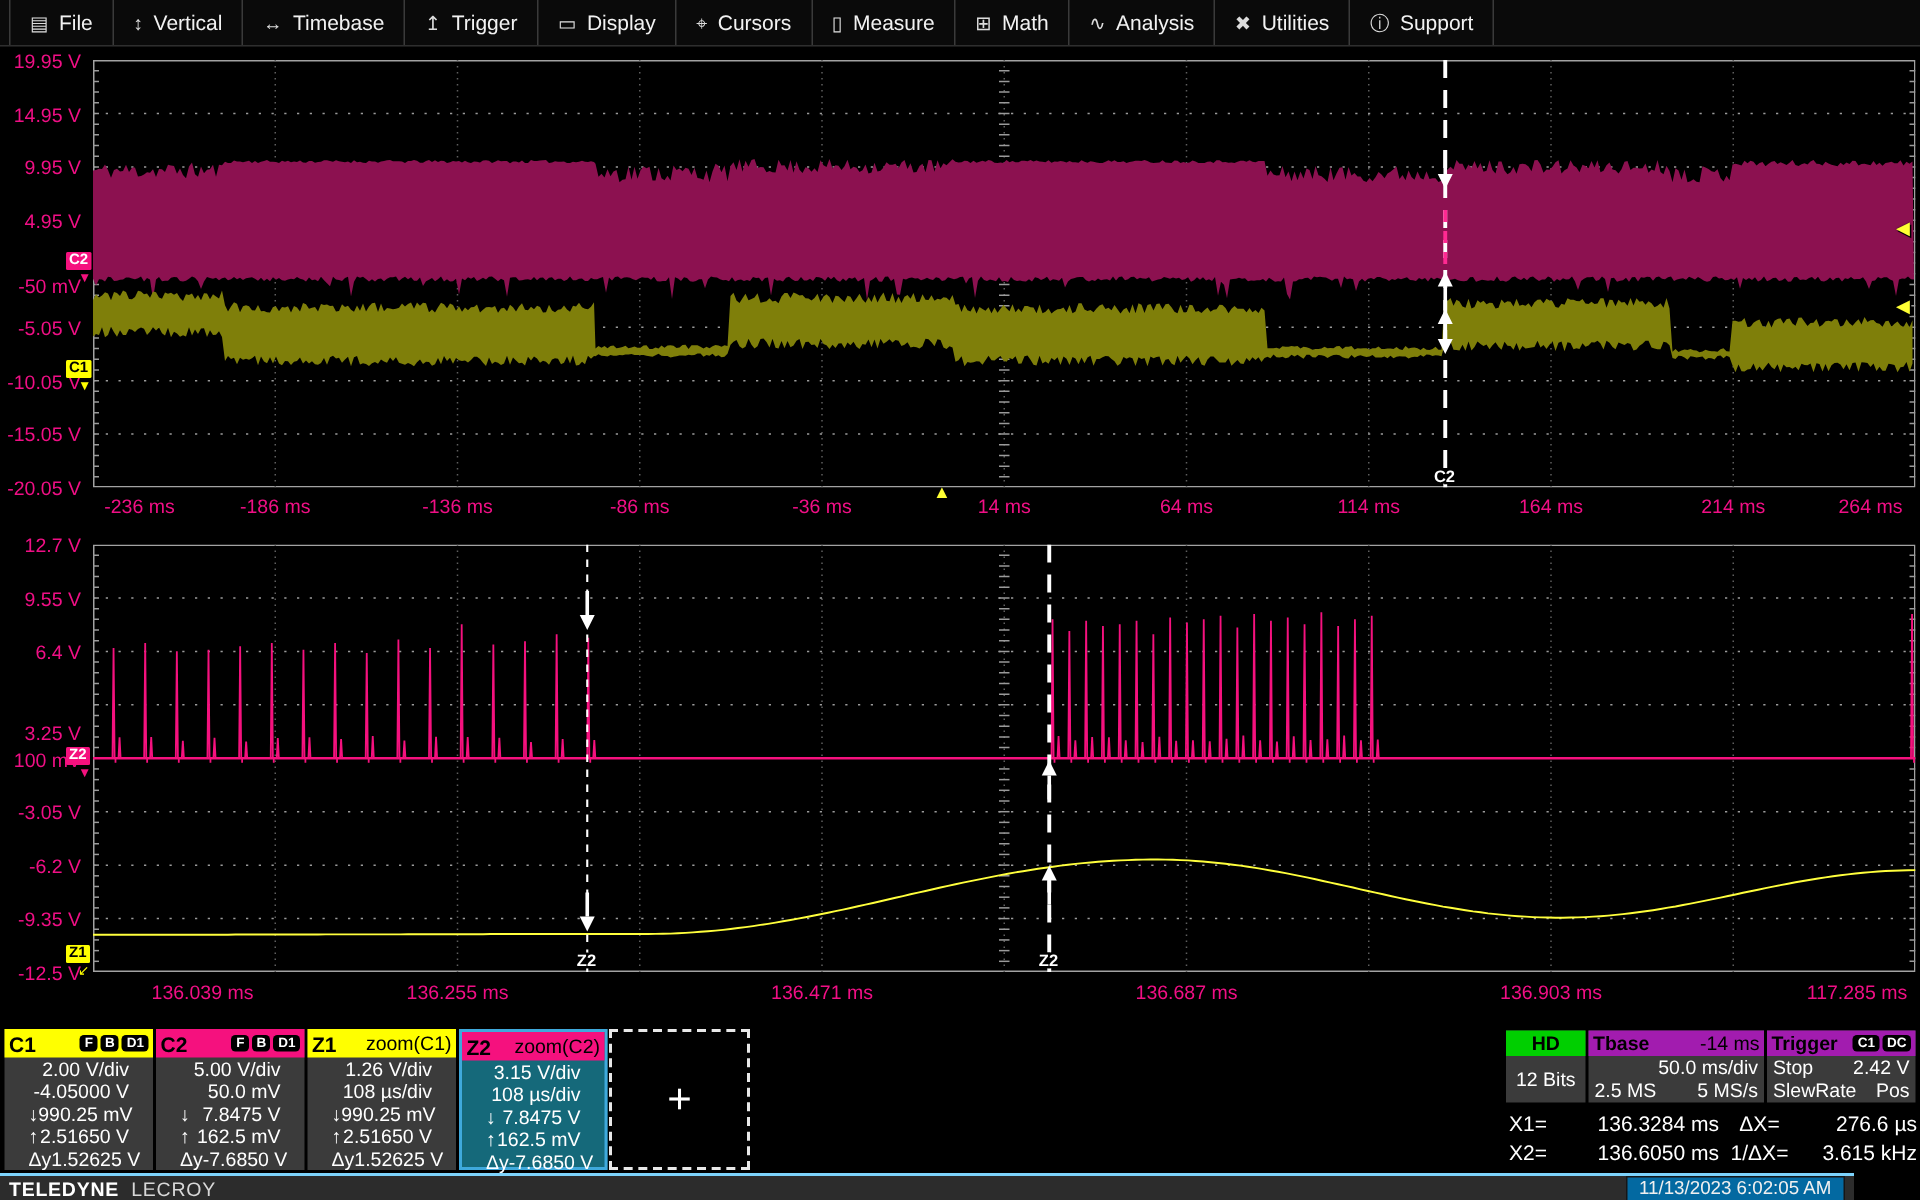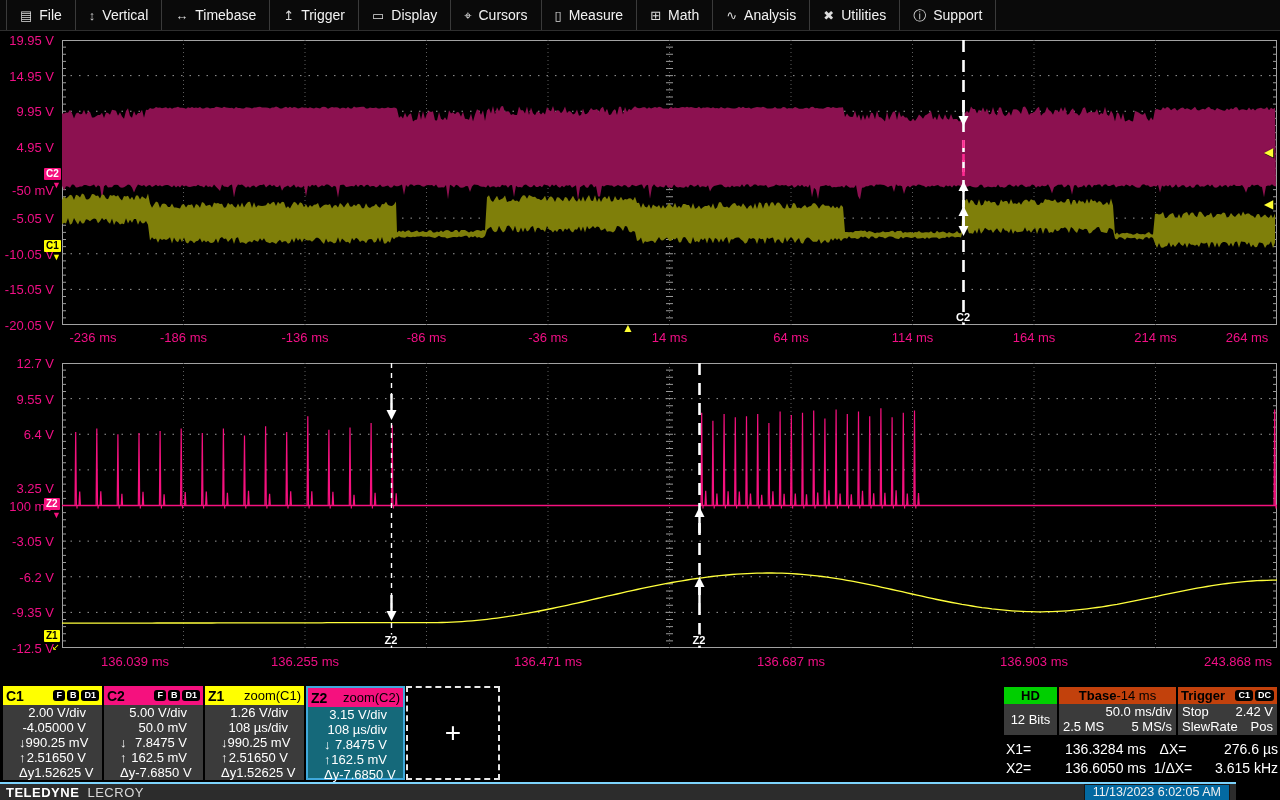--- a/index.html
+++ b/index.html
@@ -32,22 +32,22 @@
   .badges{flex:1;display:flex;justify-content:flex-end;gap:2px;}
   .pill{background:#000;color:#fff;font-size:9px;font-weight:bold;line-height:11px;padding:0 3px;border-radius:3px;}
   .desc-row{display:flex;padding:0 16px;line-height:15px;font-size:13px;color:#fff;}
   .desc-ic{width:22px;text-align:left;}
   .desc-val{flex:1;text-align:right;white-space:nowrap;}
   .addbox{position:absolute;left:406px;top:686px;width:94px;height:94px;border:2px dashed #e8e8e8;
           box-sizing:border-box;display:flex;align-items:center;justify-content:center;}
   .plus{color:#fff;font-size:28px;font-weight:300;line-height:1;}
   
   .infobox{position:absolute;top:687px;background:#3b3b3b;box-sizing:border-box;color:#fff;font-size:13px;}
-  .ib-head{height:17px;display:flex;align-items:center;justify-content:center;
-           background:#c2410c;color:#000;padding:0 3px;font-size:13px;}
+  .ib-head{height:17px;display:flex;align-items:center;justify-content:space-between;
+           background:#a21caf;color:#000;padding:0 3px;font-size:13px;}
   .ib-head .bold{font-weight:bold;}
   .ib-line{line-height:15px;padding:0 4px;display:flex;justify-content:space-between;white-space:nowrap;}
   .ib-line.right{justify-content:flex-end;}
   #hdBox{left:1004px;width:53px;height:48px;}
   #hdBox .hd-head{background:#00cf00;justify-content:center;font-weight:bold;}
   #hdBox .hd-body{height:31px;display:flex;align-items:center;justify-content:center;}
   #tbaseBox{left:1059px;width:117px;height:48px;}
   #trigBox{left:1178px;width:99px;height:48px;}
   .readout{position:absolute;left:1006px;top:740px;width:272px;color:#fff;font-size:14px;}
   .ro-row{display:flex;line-height:19px;white-space:nowrap;}
@@ -571,21 +571,21 @@
         <text x="637" y="281" text-anchor="middle" font-size="11" font-weight="bold" fill="#fff" stroke="#000" stroke-width="3" paint-order="stroke" font-family="Liberation Sans, DejaVu Sans, sans-serif">Z2</text>
       </g>
     </svg>
 </div>
 <div class="xaxis" id="xaxisBot" style="top:654px">
     <span class="xlab" style="left: 135px;">136.039 ms</span>
     <span class="xlab" style="left: 305px;">136.255 ms</span>
     <span class="xlab" style="left: 548px;">136.471 ms</span>
     <span class="xlab" style="left: 791px;">136.687 ms</span>
     <span class="xlab" style="left: 1034px;">136.903 ms</span>
-    <span class="xlab" style="left: 1238px;">243.868 ms</span>
+    <span class="xlab" style="left: 1238px;">117.285 ms</span>
   </div>
 
 <div id="markers">
     <span class="chtag" style="left: 44px; top: 168px; background: rgb(245, 17, 126); color: rgb(255, 255, 255);">C2</span>
     <span class="tagarr" style="left: 52px; top: 181px; color: rgb(245, 17, 126);">▼</span>
     <span class="chtag" style="left: 44px; top: 240px; background: rgb(255, 255, 0); color: rgb(0, 0, 0);">C1</span>
     <span class="tagarr" style="left: 52px; top: 253px; color: rgb(255, 255, 0);">▼</span>
     <span class="chtag" style="left: 44px; top: 498px; background: rgb(245, 17, 126); color: rgb(255, 255, 255);">Z2</span>
     <span class="tagarr" style="left: 52px; top: 511px; color: rgb(245, 17, 126);">▼</span>
     <span class="chtag" style="left: 44px; top: 630px; background: rgb(255, 255, 0); color: rgb(0, 0, 0);">Z1</span>

